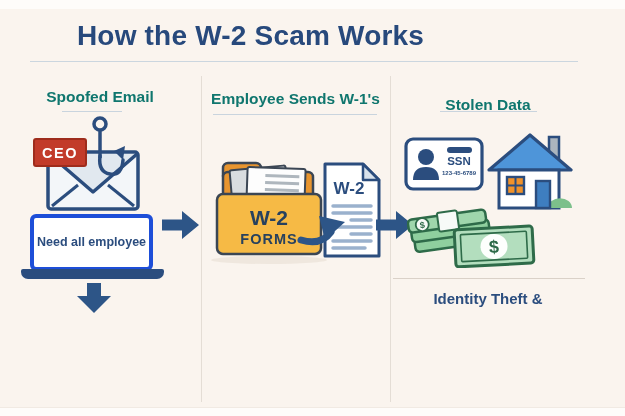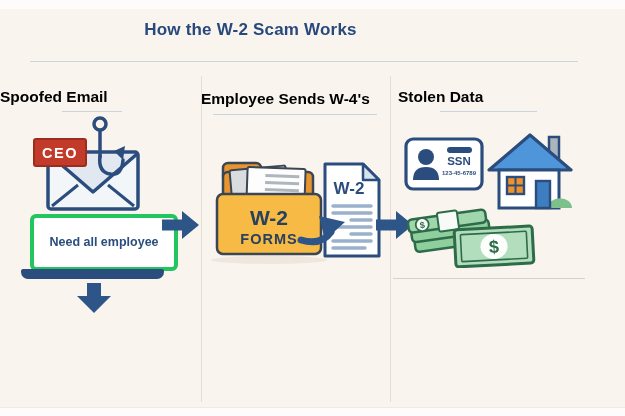--- a/index.html
+++ b/index.html
@@ -6,39 +6,39 @@
   #canvas{
     position:relative;width:625px;height:416px;overflow:hidden;
     background:#FAF4EE;
     font-family:"Liberation Sans", sans-serif;
   }
   .band{position:absolute;left:0;width:625px;background:#FEFCFA;}
   #band-top{top:0;height:9px;}
   #band-bottom{bottom:0;height:8px;border-top:1px solid #F1EAE3;}
   #page-title{
     position:absolute;top:20px;left:0;width:501px;text-align:center;
-    font-size:17px;font-weight:bold;color:#27497C;letter-spacing:.2px;
+    font-size:28px;font-weight:bold;color:#27497C;letter-spacing:.2px;
   }
   #title-rule{position:absolute;top:61px;left:30px;width:548px;height:1px;background:#CBD6DF;}
   .v-divider{position:absolute;top:76px;height:326px;width:1px;background:#E4DDD5;}
   #divider-left{left:201px;} #divider-right{left:390px;}
   .col-heading{
-    position:absolute;font-size:15.5px;font-weight:bold;color:#000000;
+    position:absolute;text-align:center;font-size:15.5px;font-weight:bold;color:#0f766e;
   }
   .heading-underline{position:absolute;height:1px;background:#C9D4DE;}
   #heading-1{top:88px;left:0;width:200px;}
   #underline-1{top:111px;left:62px;width:60px;}
   #heading-2{top:90px;left:201px;width:189px;}
   #underline-2{top:114px;left:213px;width:164px;}
-  #heading-3{top:88px;left:390px;width:196px;margin-left:8px;}
+  #heading-3{top:96px;left:390px;width:196px;}
   #underline-3{top:111px;left:440px;width:97px;}
   .abs{position:absolute;}
   #laptop-screen{
-    left:30px;top:214px;width:148px;height:57px;box-sizing:border-box;
-    border:4px solid #22c55e;border-radius:6px;background:#FFFFFF;
+    left:30px;top:214px;width:123px;height:57px;box-sizing:border-box;
+    border:4px solid #1d4ed8;border-radius:6px;background:#FFFFFF;
     display:flex;flex-direction:column;align-items:center;justify-content:center;
   }
   #laptop-screen .msg{font-size:12.5px;font-weight:bold;color:#2B4D7E;line-height:1.3;white-space:nowrap;}
   #laptop-base{
     left:21px;top:269px;width:143px;height:10px;background:#2B4D7E;
     border-radius:2px 2px 7px 7px;
   }
   #separator-3{top:278px;left:393px;width:192px;height:1px;background:#DAD1C8;}
   #caption-3{
     top:287px;left:390px;width:196px;text-align:center;
@@ -93,21 +93,21 @@
   <div id="laptop-base" class="abs"></div>
 
   <svg class="abs" style="left:77px;top:283px;" width="34" height="30" viewBox="0 0 34 30">
     <polygon points="10,0 24,0 24,13 34,13 17,30 0,13 10,13" fill="#2D5587"></polygon>
   </svg>
 
   <svg class="abs" style="left:162px;top:210px;" width="37" height="30" viewBox="0 0 37 30">
     <polygon points="0,9.5 20,9.5 20,1 37,15 20,29 20,20.5 0,20.5" fill="#2D5587"></polygon>
   </svg>
 
-  <div id="heading-2" class="col-heading">Employee Sends W-4's</div>
+  <div id="heading-2" class="col-heading">Employee Sends W-1's</div>
   <div id="underline-2" class="heading-underline"></div>
 
   <svg class="abs" style="left:207px;top:156px;" width="174" height="110" viewBox="0 0 174 110">
     <ellipse cx="62" cy="104" rx="58" ry="4" fill="#EFE7DE"></ellipse>
 
     <g>
       <rect x="16" y="7" width="38" height="18" rx="5" fill="#E8952F" stroke="#3B4654" stroke-width="2.5"></rect>
       <rect x="16" y="16" width="90" height="78" rx="5" fill="#E8952F" stroke="#3B4654" stroke-width="2.5"></rect>
       <g transform="rotate(-5 50 30)">
         <rect x="24" y="12" width="56" height="34" rx="2" fill="#D9DDE0" stroke="#3B4654" stroke-width="2"></rect>
@@ -185,15 +185,16 @@
     <g transform="rotate(-3 86 48)">
       <rect x="48" y="30" width="78" height="37" rx="3" fill="#B3DEBE" stroke="#2E6B49" stroke-width="3"></rect>
       <rect x="54" y="35" width="66" height="27" rx="1" fill="none" stroke="#2E6B49" stroke-width="1.6"></rect>
       <ellipse cx="87" cy="48.5" rx="13.5" ry="12.5" fill="#FDFFFD"></ellipse>
       <text x="87" y="55" text-anchor="middle" font-size="18" font-weight="bold" fill="#2E6B49">$</text>
     </g>
   </svg>
 
   <div id="separator-3" class="abs"></div>
   <div id="caption-3" class="abs">
+    <div>Identity Theft &amp;</div>
   </div>
 
 </div>
 
 </body></html>

